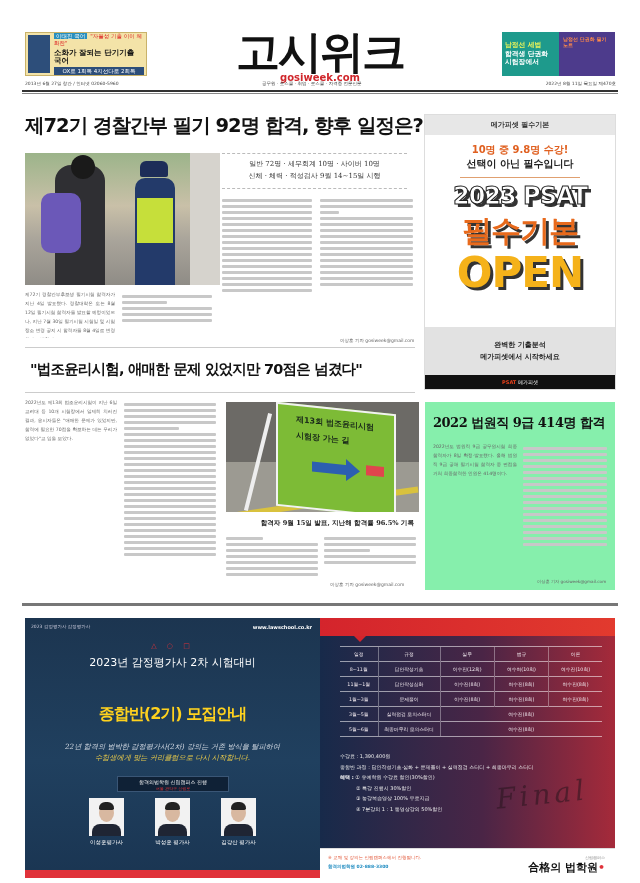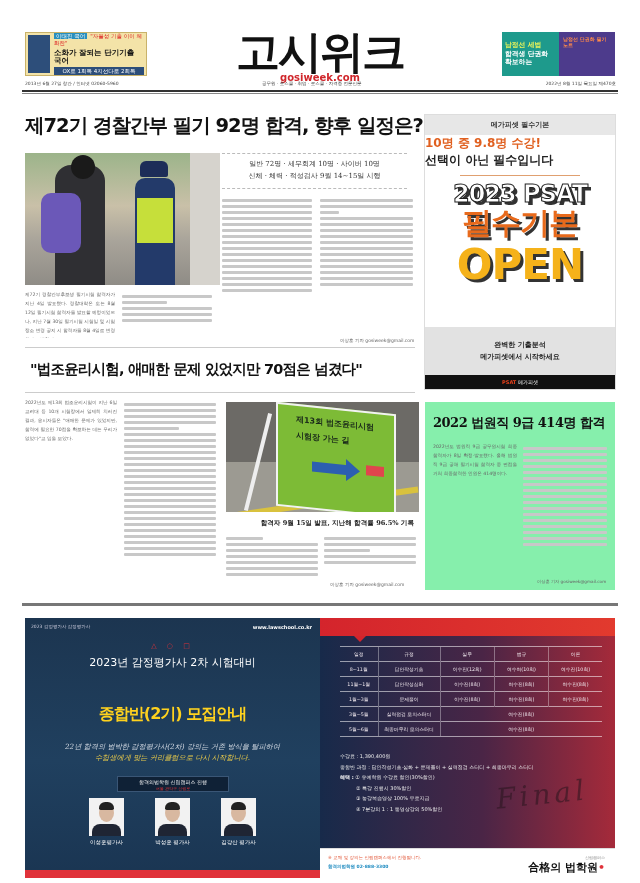--- a/index.html
+++ b/index.html
@@ -32,27 +32,27 @@
 .photo1 .head1{position:absolute;left:46px;top:2px;width:24px;height:24px;border-radius:50%;background:#1a1a1a}
 .photo1 .cop{position:absolute;left:110px;top:25px;width:40px;height:107px;background:#233a6a;border-radius:10px 10px 0 0}
 .photo1 .vest{position:absolute;left:112px;top:45px;width:36px;height:45px;background:#c6df3a}
 .photo1 .cap{position:absolute;left:115px;top:8px;width:28px;height:16px;background:#1d2d58;border-radius:6px 6px 2px 2px}
 .sub1{left:222px;top:153px;width:185px;border-top:1px dashed #bbb;border-bottom:1px dashed #bbb;padding:5px 0;text-align:center;font-family:"DejaVu Serif",serif;font-size:7px;line-height:1.7;font-weight:normal;color:#333}
 .body-text{font-size:4.6px;line-height:9px;color:#666;text-align:justify;overflow:hidden}
 .fake-line{height:3px;background:#c8c8c8;margin:3px 0 3px 0;border-radius:1px}
 
 .psat{left:424px;top:114px;width:192px;height:276px;border:1px solid #ddd;background:#fff}
 .psat .top{height:20px;background:#e7e7e7;text-align:center;font-size:7px;font-weight:bold;color:#333;line-height:20px}
-.psat .laurel{margin-top:0;font-size:12px;line-height:1.4}
+.psat .laurel{text-align:center;margin-top:8px;font-size:10px;line-height:1.4}
 .psat .laurel .o{color:#e06020;font-weight:bold}
 .psat .laurel .b{color:#222;font-weight:bold}
 .psat .divider{width:120px;height:1px;background:#e0a070;margin:6px auto}
 .psat .big{text-align:center;font-weight:900;line-height:1;letter-spacing:-1px}
 .psat .y2023{font-size:24px;color:#fff;-webkit-text-stroke:1px #222;text-shadow:3px 3px 0 #333;margin-top:6px}
-.psat .essential{font-size:30px;color:#e86a1c;text-shadow:3px 3px 0 #333;margin-top:2px}
+.psat .essential{font-size:30px;color:#e86a1c;text-shadow:3px 3px 0 #333;margin-top:8px}
 .psat .open{font-size:42px;color:#f5b21a;text-shadow:3px 3px 0 #333;margin-top:6px}
 .psat .bottom{position:absolute;left:0;right:0;top:212px;height:48px;background:#e2e2e2;text-align:center;font-size:7px;font-weight:bold;color:#222;line-height:12px;padding-top:12px}
 .psat .foot{position:absolute;left:0;right:0;bottom:0;height:14px;background:#111;color:#fff;font-size:5px;text-align:center;line-height:14px}
 .psat .foot .r{color:#e8401a;font-weight:bold}
 
 .divider-h{height:1px;background:#ccc}
 .h2{left:30px;top:360px;font-size:14.5px;font-weight:bold;letter-spacing:-0.8px;color:#111;white-space:nowrap}
 .photo2{left:226px;top:402px;width:193px;height:110px;background:#6c6a66;overflow:hidden}
 .photo2 .ground{position:absolute;left:0;right:0;bottom:0;height:50px;background:#9c9a92}
 .photo2 .stripe{position:absolute;left:0;bottom:6px;width:193px;height:6px;background:#d9c23e;transform:rotate(-8deg)}
@@ -123,21 +123,21 @@
 
 <div class="abs logo">
   <div class="k">고시위크</div>
   <div class="url">gosiweek.com</div>
 </div>
 
 <div class="abs ad-right">
   <div class="l">
     <span class="y">남정선 세법</span>
     <span>합격생 단권화</span>
-    <span>확보하는</span>
+    <span>시험장에서</span>
   </div>
   <div class="r"><span class="pill">남정선 단권화 필기노트</span></div>
 </div>
 
 <div class="abs mast-sub" style="left:25px">2013년 6월 27일 창간 / 인터넷 02060-5960</div>
 <div class="abs mast-sub" style="left:262px">공무원 · 로스쿨 · 취업 · 로스쿨 · 자격증 전문신문</div>
 <div class="abs mast-sub" style="right:24px">2022년 8월 11일 목요일 제470호</div>
 <div class="abs mast-rule"></div>
 <div class="abs mast-rule2"></div>
 

